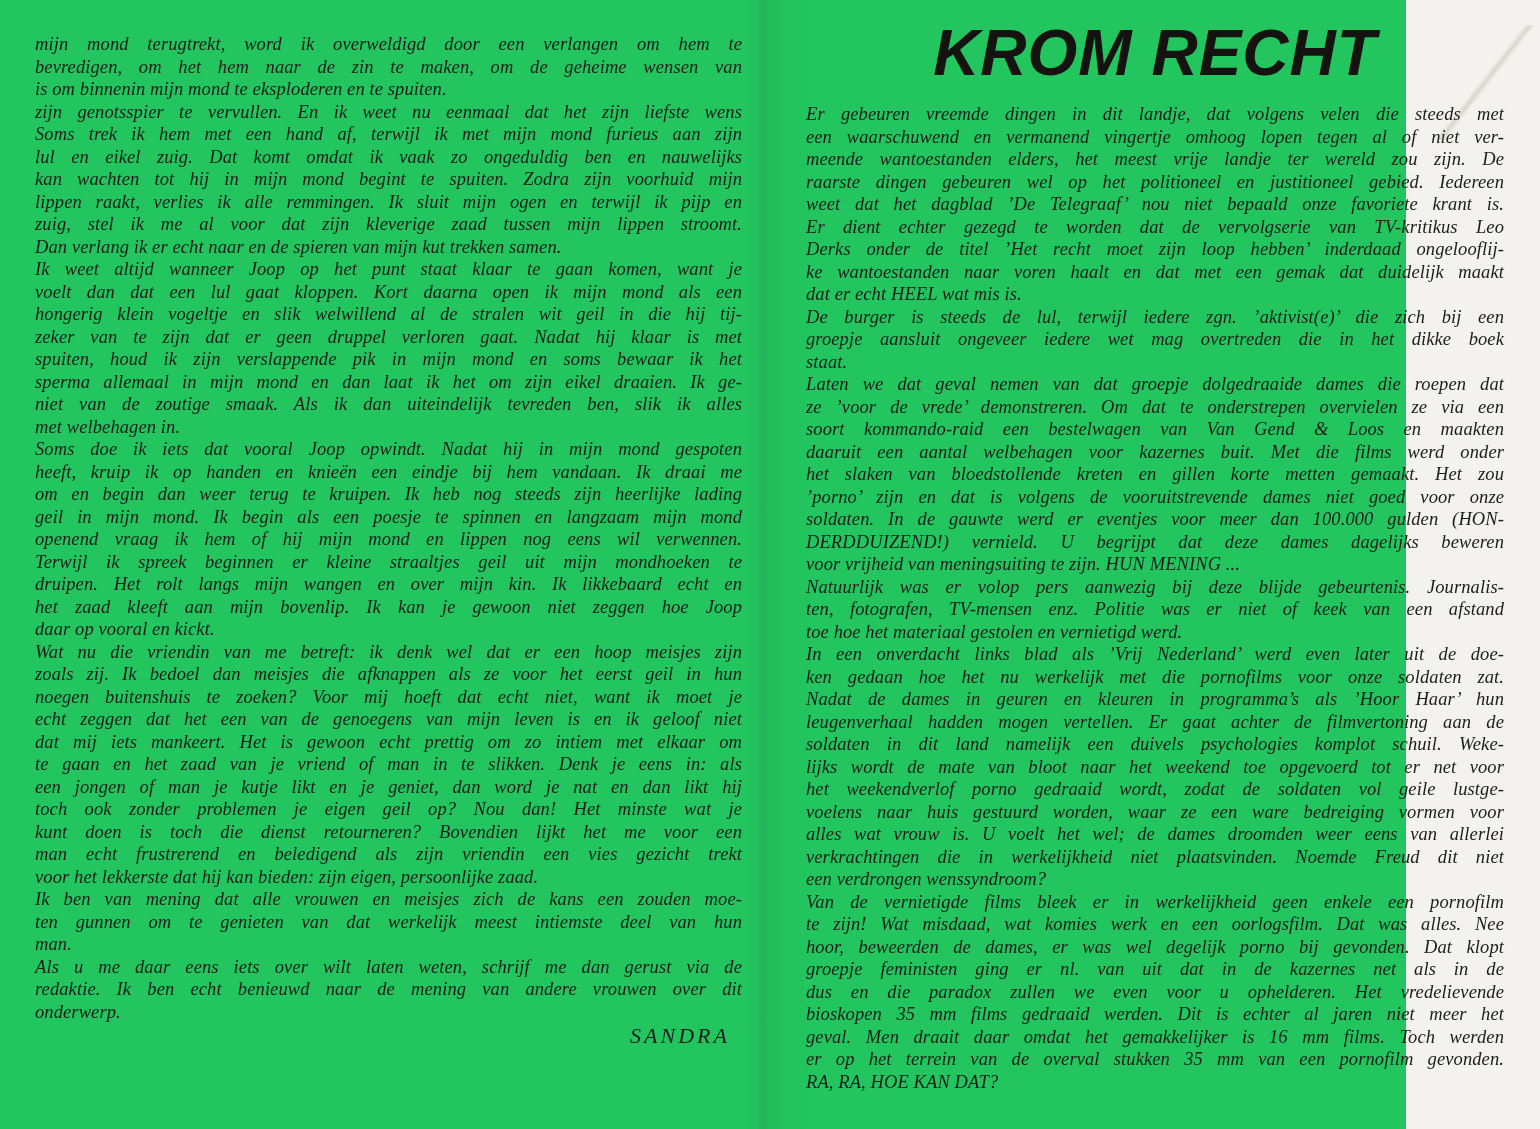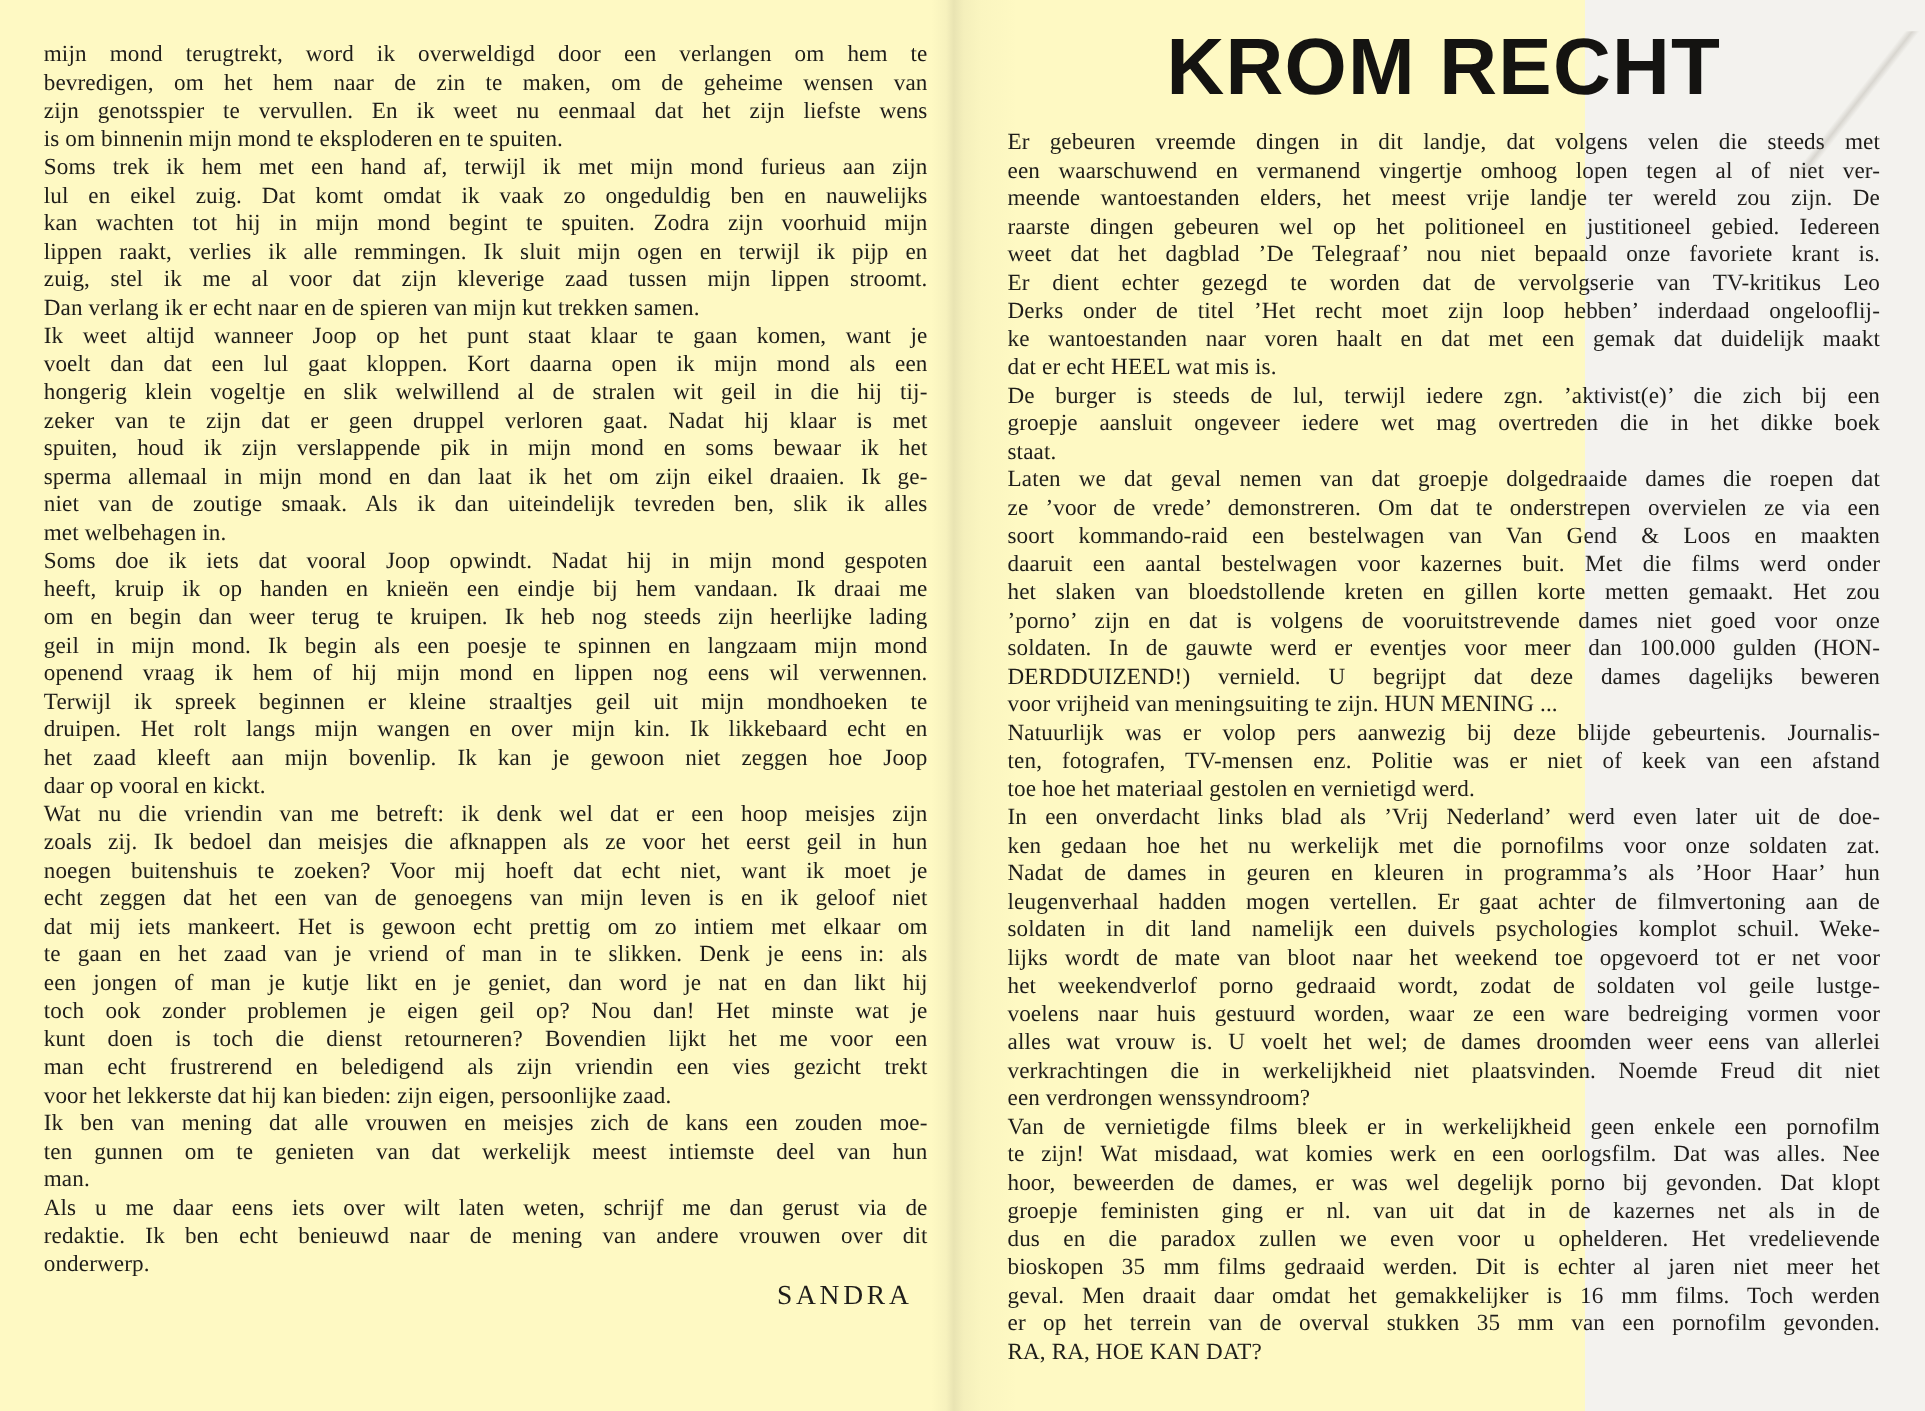--- a/index.html
+++ b/index.html
@@ -5,22 +5,23 @@
   html,body { margin:0; padding:0; }
   body {
     width:1540px; height:1129px;
     background:#f3f2ee;
     overflow:hidden;
     position:relative;
     font-family:"Liberation Serif", serif;
     color:#1f1d1a;
   }
   .spread {
-    position:absolute; left:0; top:0; width:1268px; height:1129px;
-    background:#fef9c3;
+    position:absolute; left:0; top:0; width:1406px; height:1129px;
+    background:#22c55e;
+    font-style:italic;
   }
   .gutter {
     position:absolute; left:745px; top:0; width:70px; height:1129px;
     background:linear-gradient(90deg,
       rgba(0,0,0,0) 0px,
       rgba(60,55,45,0.04) 12px,
       rgba(60,55,45,0.11) 18px,
       rgba(60,55,45,0.05) 26px,
       rgba(60,55,45,0.02) 40px,
       rgba(0,0,0,0) 70px);
@@ -70,22 +71,22 @@
 </head>
 <body>
 
 <div class="spread">
 
   <div class="text-col left-col">
     <div>
         <div class="para">
           <div class="line">mijn mond terugtrekt, word ik overweldigd door een verlangen om hem te</div>
           <div class="line">bevredigen, om het hem naar de zin te maken, om de geheime wensen van</div>
+          <div class="line para-end">is om binnenin mijn mond te eksploderen en te spuiten.</div>
           <div class="line">zijn genotsspier te vervullen. En ik weet nu eenmaal dat het zijn liefste wens</div>
-          <div class="line para-end">is om binnenin mijn mond te eksploderen en te spuiten.</div>
         </div>
         <div class="para">
           <div class="line">Soms trek ik hem met een hand af, terwijl ik met mijn mond furieus aan zijn</div>
           <div class="line">lul en eikel zuig. Dat komt omdat ik vaak zo ongeduldig ben en nauwelijks</div>
           <div class="line">kan wachten tot hij in mijn mond begint te spuiten. Zodra zijn voorhuid mijn</div>
           <div class="line">lippen raakt, verlies ik alle remmingen. Ik sluit mijn ogen en terwijl ik pijp en</div>
           <div class="line">zuig, stel ik me al voor dat zijn kleverige zaad tussen mijn lippen stroomt.</div>
           <div class="line para-end">Dan verlang ik er echt naar en de spieren van mijn kut trekken samen.</div>
         </div>
         <div class="para">
@@ -155,21 +156,21 @@
         </div>
         <div class="para">
           <div class="line">De burger is steeds de lul, terwijl iedere zgn. ’aktivist(e)’ die zich bij een</div>
           <div class="line">groepje aansluit ongeveer iedere wet mag overtreden die in het dikke boek</div>
           <div class="line para-end">staat.</div>
         </div>
         <div class="para">
           <div class="line">Laten we dat geval nemen van dat groepje dolgedraaide dames die roepen dat</div>
           <div class="line">ze ’voor de vrede’ demonstreren. Om dat te onderstrepen overvielen ze via een</div>
           <div class="line">soort kommando-raid een bestelwagen van Van Gend &amp; Loos en maakten</div>
-          <div class="line">daaruit een aantal bestelwagen voor kazernes buit. Met die films werd onder</div>
+          <div class="line">daaruit een aantal welbehagen voor kazernes buit. Met die films werd onder</div>
           <div class="line">het slaken van bloedstollende kreten en gillen korte metten gemaakt. Het zou</div>
           <div class="line">’porno’ zijn en dat is volgens de vooruitstrevende dames niet goed voor onze</div>
           <div class="line">soldaten. In de gauwte werd er eventjes voor meer dan 100.000 gulden (HON-</div>
           <div class="line">DERDDUIZEND!) vernield. U begrijpt dat deze dames dagelijks beweren</div>
           <div class="line para-end">voor vrijheid van meningsuiting te zijn. HUN MENING ...</div>
         </div>
         <div class="para">
           <div class="line">Natuurlijk was er volop pers aanwezig bij deze blijde gebeurtenis. Journalis-</div>
           <div class="line">ten, fotografen, TV-mensen enz. Politie was er niet of keek van een afstand</div>
           <div class="line para-end">toe hoe het materiaal gestolen en vernietigd werd.</div>

